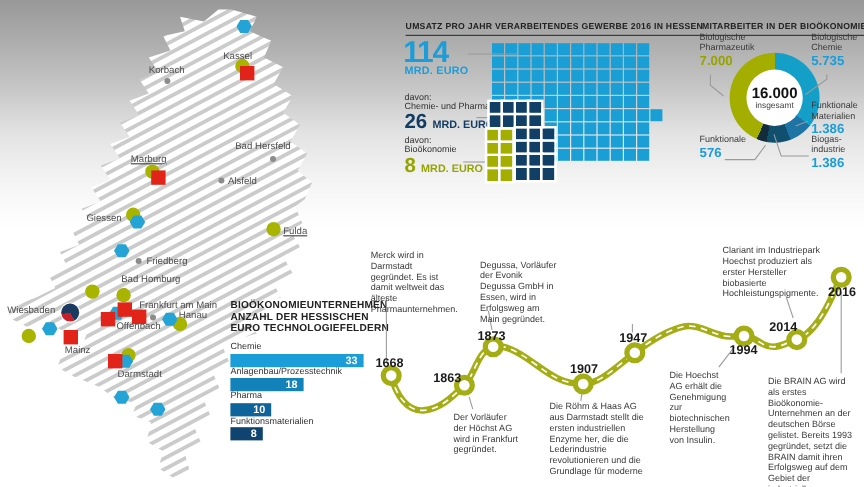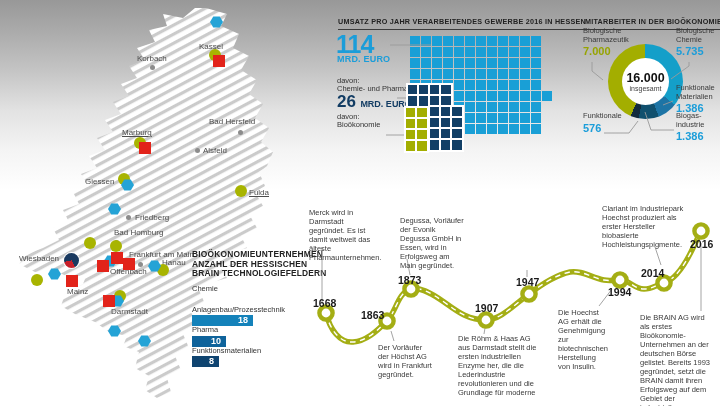--- a/index.html
+++ b/index.html
@@ -47,21 +47,21 @@
   .bar{height:11px;color:#fff;font-size:9px;font-weight:bold;line-height:11px;
        text-align:right;padding-right:5px;box-sizing:border-box;}
   
   .tl-year{position:absolute;font-size:10.5px;font-weight:800;color:#1a1a1a;white-space:nowrap;}
   .tl-text{position:absolute;font-size:7.5px;color:#3a3a3a;line-height:9px;}
   svg{position:absolute;left:0;top:0;}
 </style>
 </head>
 <body>
 
-<div id="map" class="abs" style="left:13px;top:0;width:280px;height:352px;">
+<div id="map" class="abs" style="left:0;top:0;width:280px;height:352px;">
   <svg width="280" height="406">
     <defs>
       <pattern id="st" width="8" height="8" patternUnits="userSpaceOnUse" patternTransform="rotate(-28)">
         <rect width="8" height="8" fill="#ffffff"></rect>
         <rect width="8" height="3.2" fill="#cbcbcb"></rect>
       </pattern>
     </defs>
     <polygon fill="url(#st)" points="193,8 214,14 208,26 226,34 220,48 236,56 228,70 244,80 236,94 250,104 242,118 256,128 248,142 260,152 254,166 246,172 252,186 242,192 250,206 236,214 244,228 228,236 234,248 218,252 224,264 208,268 214,278 200,282 186,290 192,304 178,312 184,326 170,334 176,348 162,356 168,370 154,378 158,392 144,398 132,390 136,376 122,368 126,352 110,346 114,336 96,332 82,322 62,314 48,306 52,294 70,284 74,274 58,278 40,270 22,272 6,264 14,254 30,248 46,240 40,228 56,222 50,210 66,204 60,192 76,186 68,174 84,168 76,156 92,150 84,138 100,132 92,120 108,114 100,102 116,96 108,84 124,78 116,66 132,60 124,48 142,42 136,30 154,26 150,14 170,18 182,8"></polygon>
   </svg>
 <div class="city-label" style="left: 186px; top: 42px;">Kassel</div>
@@ -118,20 +118,24 @@
   <div class="abs big-blue" style="left:0;top:15px;">114</div>
   <div class="abs unit-blue" style="left:1px;top:37px;">MRD. EURO</div>
   <div class="abs davon" style="left:1px;top:59px;">davon:</div>
   <div class="abs sub-label" style="left:1px;top:67px;">Chemie- und Pharmabranche</div>
   <div class="abs" style="left:1px;top:76px;">
     <span class="mid-navy">26</span>
     <span class="unit-navy">MRD. EURO</span>
   </div>
   <div class="abs davon" style="left:1px;top:95px;">davon:</div>
   <div class="abs sub-label" style="left:1px;top:103px;">Bioökonomie</div>
+  <div class="abs" style="left:1px;top:112px;">
+    <span class="mid-green">8</span>
+    <span class="unit-green">MRD. EURO</span>
+  </div>
 </div>
 <div id="waffle" class="abs" style="left:406px;top:33px;width:150px;height:125px;">
     <div class="wc wl" style="left: 4px; top: 3px;"></div>
     <div class="wc wl" style="left: 15px; top: 3px;"></div>
     <div class="wc wl" style="left: 26px; top: 3px;"></div>
     <div class="wc wl" style="left: 37px; top: 3px;"></div>
     <div class="wc wl" style="left: 48px; top: 3px;"></div>
     <div class="wc wl" style="left: 59px; top: 3px;"></div>
     <div class="wc wl" style="left: 70px; top: 3px;"></div>
     <div class="wc wl" style="left: 81px; top: 3px;"></div>
@@ -281,24 +285,25 @@
         <div class="dl-line">Biologische</div>
         <div class="dl-line">Pharmazeutik</div>
         <div class="dl-val" style="color: rgb(150, 164, 0);">7.000</div>
       </div>
     </div>
 </div>
 
 <div class="abs" style="left:192px;top:250px;width:160px;height:150px;">
   <div class="bc-title">BIOÖKONOMIEUNTERNEHMEN</div>
   <div class="bc-title">ANZAHL DER HESSISCHEN</div>
-  <div class="bc-title">BRAIN TECHNOLOGIEFELDERN</div>
+  <div class="bc-title">EURO TECHNOLOGIEFELDERN</div>
   <div id="bars" style="position:absolute;left:0;top:34px;width:160px;">
       <div style="position: absolute; top: 0px; left: 0px;">
         <div class="bar-label">Chemie</div>
+        <div class="bar" style="width: 111px; background: rgb(27, 157, 217);">33</div>
       </div>
       <div style="position: absolute; top: 20.5px; left: 0px;">
         <div class="bar-label">Anlagenbau/Prozesstechnik</div>
         <div class="bar" style="width: 61px; background: rgb(20, 130, 186);">18</div>
       </div>
       <div style="position: absolute; top: 41px; left: 0px;">
         <div class="bar-label">Pharma</div>
         <div class="bar" style="width: 34px; background: rgb(15, 99, 155);">10</div>
       </div>
       <div style="position: absolute; top: 61.5px; left: 0px;">

